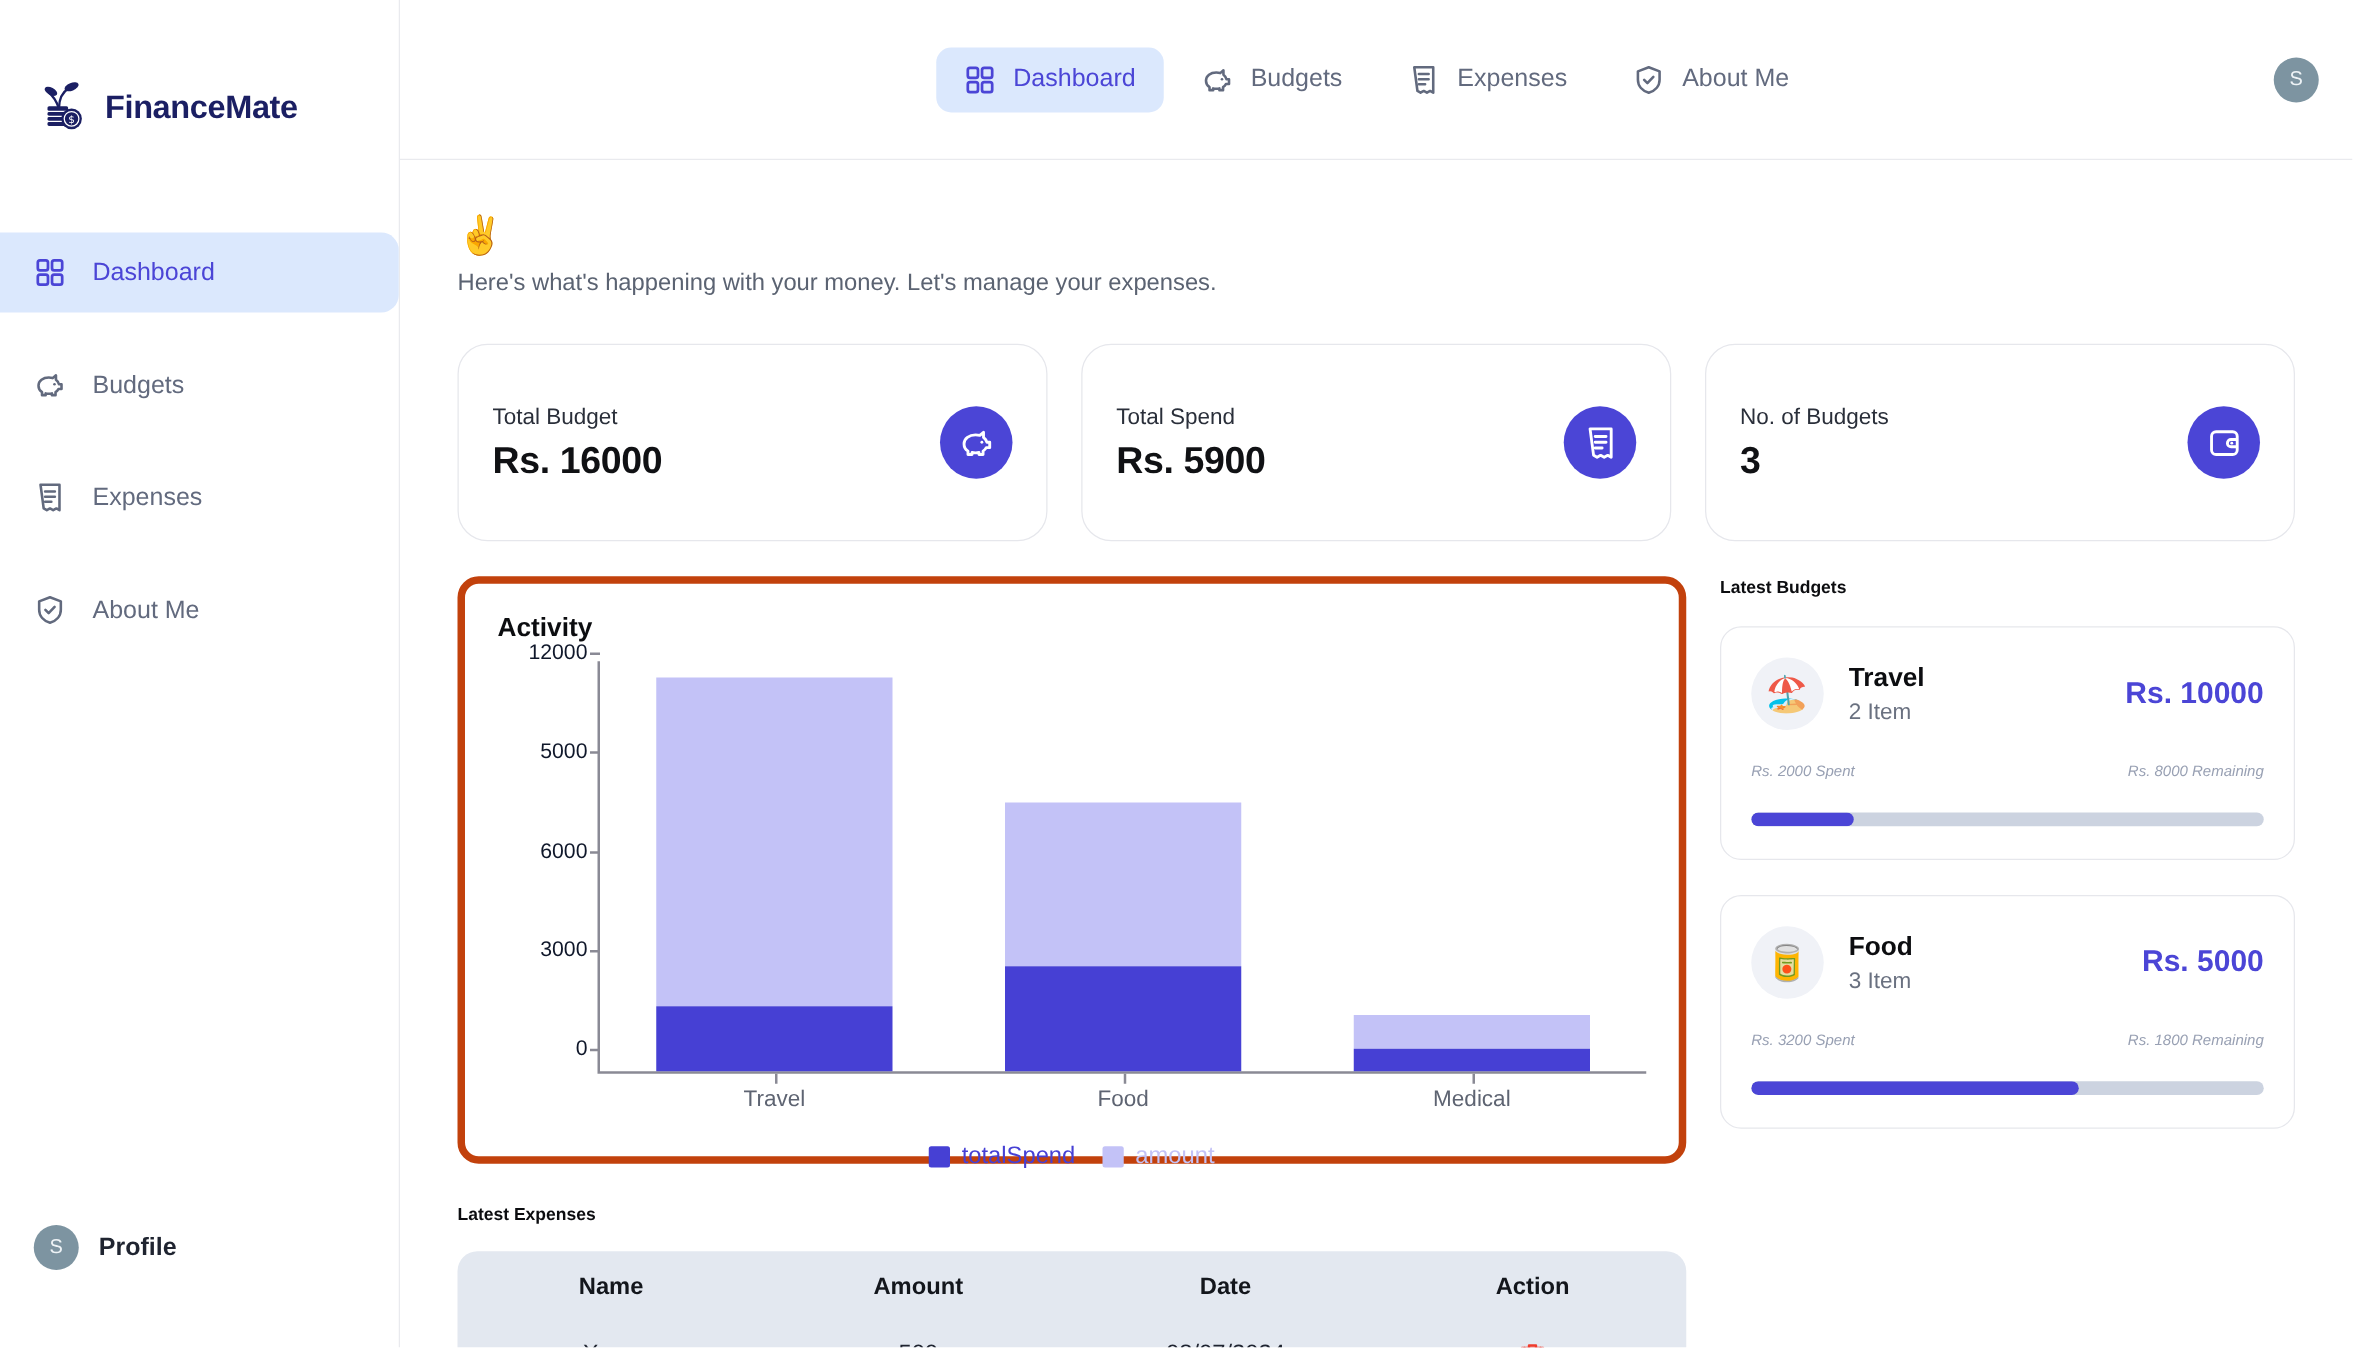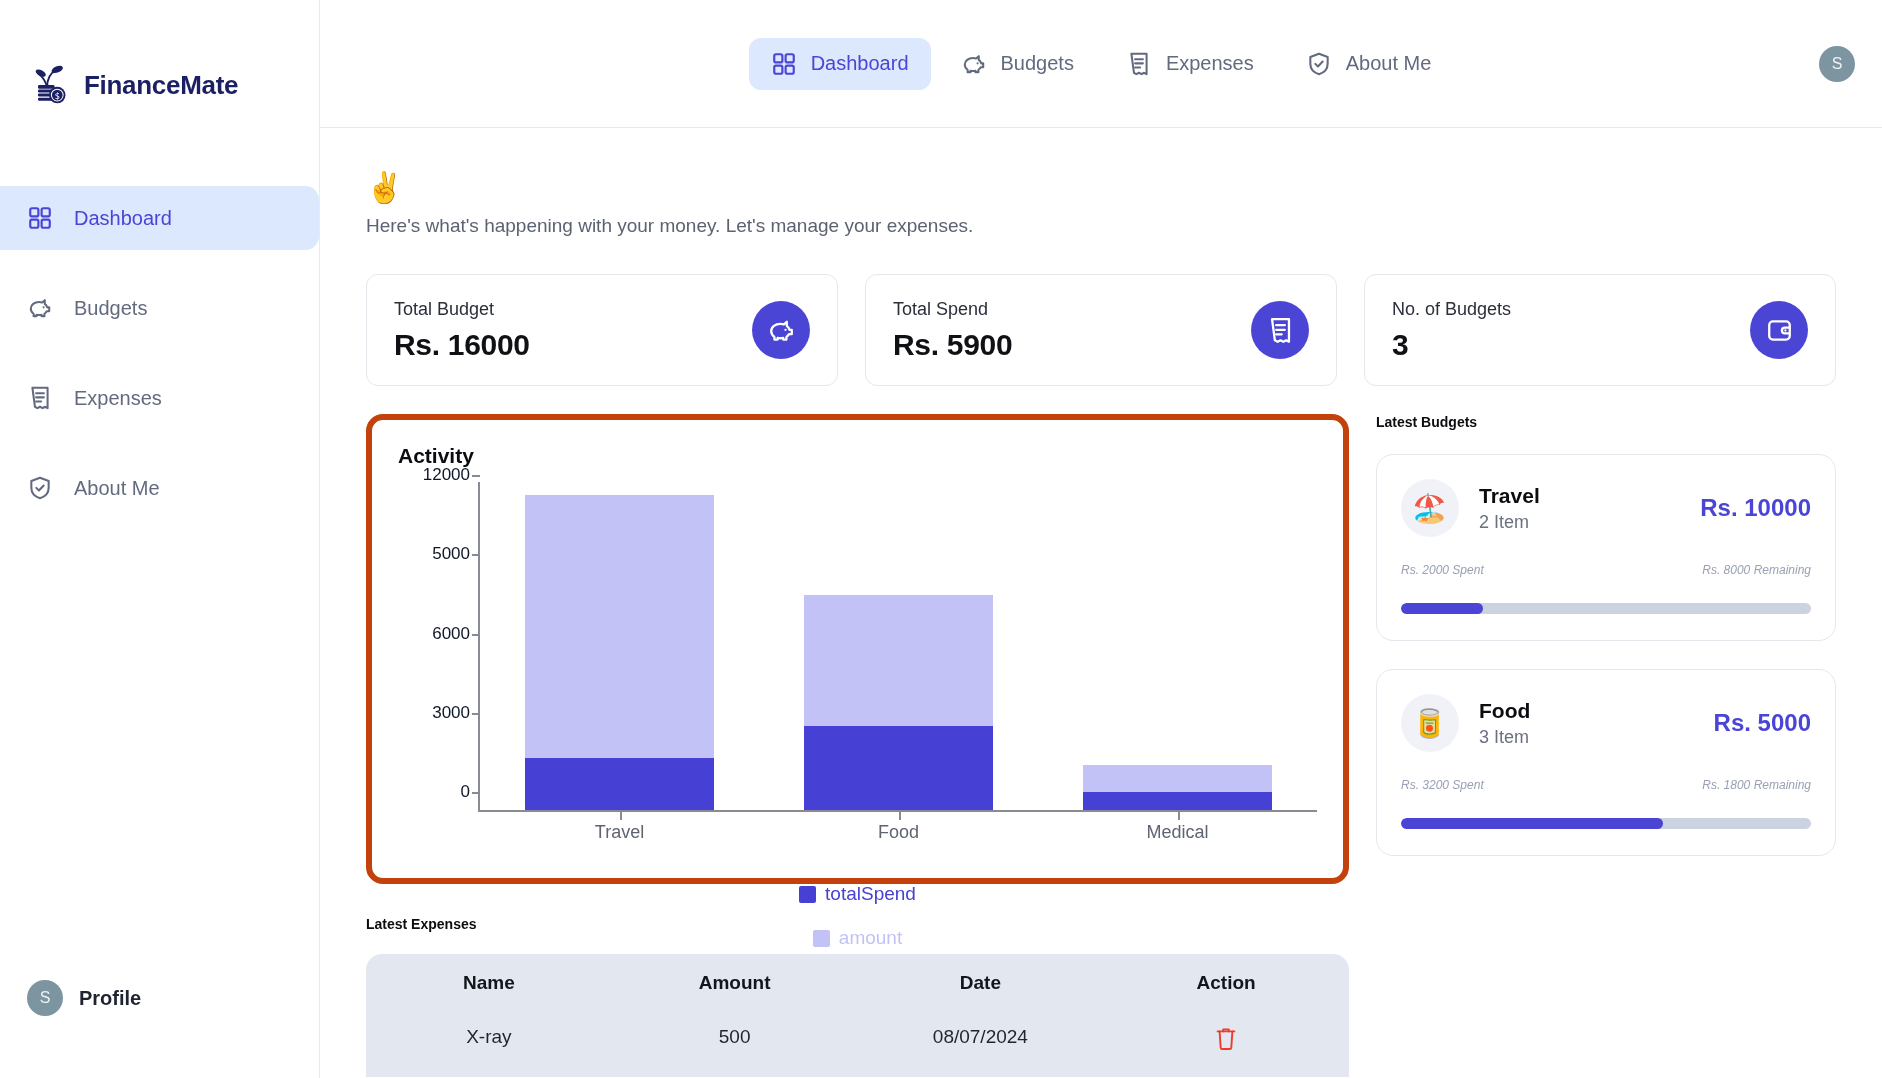--- a/index.html
+++ b/index.html
@@ -69,22 +69,22 @@
 
   .content { padding: 42px 0 0 0; overflow: hidden; position: relative; }
   .content-inner { padding: 0 46px 0 46px; }
 
   .greet-title { font-size: 34px; font-weight: 700; color: #0c0d10; letter-spacing: -0.4px; display:flex; align-items:center; gap:10px;}
   .greet-sub { font-size: 19px; color: #5b6372; margin-top: 10px; }
 
   
   .stats { display: flex; gap: 27px; margin-top: 37px; }
   .stat-card {
-    flex: 1; background: #fff; border: 1px solid #e6e7ec; border-radius: 12px;
-    height: 112px; padding: 0 27px; display: flex; align-items: center;
+    flex: 1; background: #fff; border: 1px solid #e6e7ec; border-radius: 24px;
+    height: 158px; padding: 0 27px; display: flex; align-items: center;
     justify-content: space-between;
   }
   .stat-label { font-size: 18px; color: #2a2f3a; }
   .stat-value { font-size: 30px; font-weight: 700; color: #101114; margin-top: 8px; letter-spacing: -0.3px; }
   .stat-icon {
     width: 58px; height: 58px; border-radius: 50%; background: #4b45d6;
     display: flex; align-items: center; justify-content: center; color: #fff; flex: 0 0 58px;
   }
   .stat-icon svg { width: 29px; height: 29px; display: block; }
 
@@ -116,21 +116,21 @@
     flex: 1; position: relative; border-bottom: 2px solid #8a8a95;
     display: flex; align-items: flex-end;
   }
   .bar-group { position: relative; height: 100%; display: flex; flex-direction: column; justify-content: flex-end; }
   .bar-seg { width: 100%; }
   .xlabels { display: flex; margin-left: 82px; margin-top: 10px; }
   .xlabel { text-align: center; font-size: 18px; color: #5e6472; position: relative; }
   .xlabel::before {
     content:""; position:absolute; top:-10px; left:50%; width:2px; height:8px; background:#8a8a95;
   }
-  .legend { display: flex; justify-content: center; gap: 22px; margin-top: 40px; align-items: center; flex-direction: column; }
+  .legend { display: flex; justify-content: center; gap: 22px; margin-top: 24px; align-items: center; }
   .legend-item { display: flex; align-items: center; gap: 9px; font-size: 19px; }
   .legend-swatch { width: 17px; height: 17px; border-radius: 2px; }
 
   .section-title { font-size: 14px; font-weight: 700; color: #0c0d10; }
   .expenses-title { margin-top: 32px; }
 
   .table { margin-top: 22px; border-radius: 16px 16px 0 0; overflow: hidden; background: #e3e8f0; }
   .thead, .trow { display: flex; }
   .thead > div, .trow > div { flex: 1; text-align: center; }
   .thead { padding: 18px 0; }

